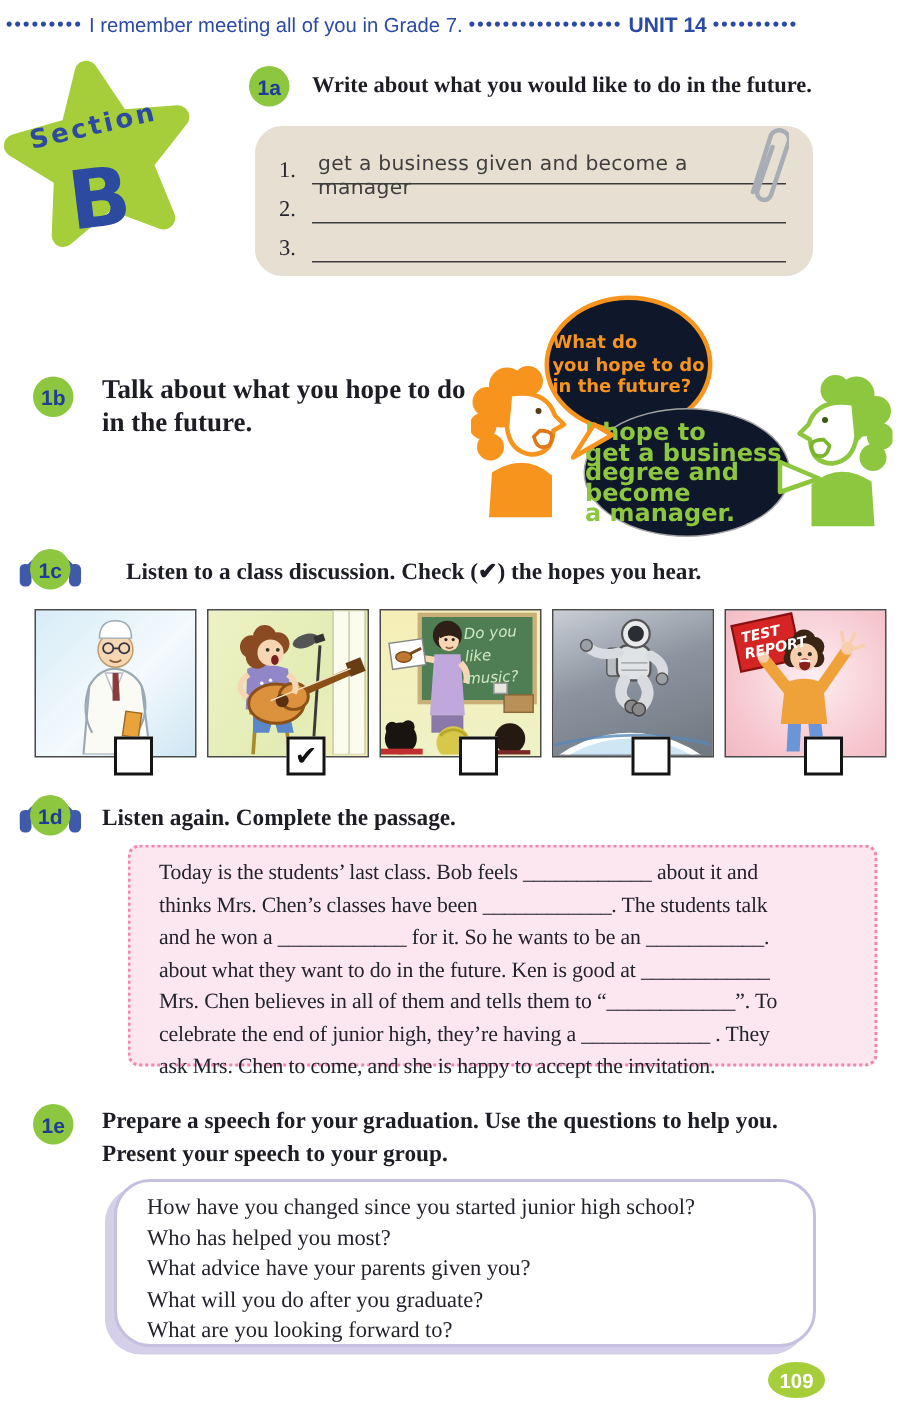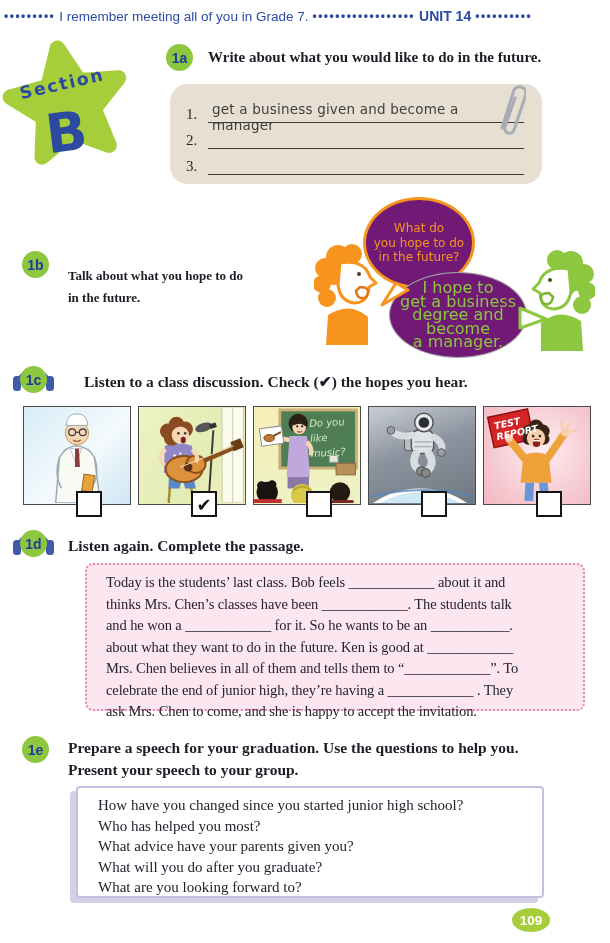--- a/index.html
+++ b/index.html
@@ -41,23 +41,23 @@
   .ans-row { display:flex; align-items:flex-end; height:26px; }
   .ans-row .num { width:22px; font-size:15px; color:#26262e; }
   .ans-row .ans-line {
     flex:1; border-bottom:1.5px solid #3c3c3c; height:22px;
     font-family:"DejaVu Sans", sans-serif; font-size:13.5px; color:#3f3f3f;
     letter-spacing:0.2px; padding-left:4px;
   }
   .paperclip { position:absolute; right:16px; top:-8px; }
   
   .bubble {
-    position:absolute; background:#701a75; border-radius:50%;
-    display:flex; align-items:center; justify-content:center; text-align:center;
-    font-family:"DejaVu Sans", sans-serif; font-weight:normal; z-index:3;
+    position:absolute; background:#0f172a; border-radius:50%;
+    display:flex; align-items:center; justify-content:center; 
+    font-family:"DejaVu Sans", sans-serif; font-weight:bold; z-index:3;
     white-space:pre-line;
   }
   .q-bubble { left:363px; top:197px; width:112px; height:92px;
     border:3px solid #f7941d; color:#f7941d; font-size:12px; line-height:14.5px; }
   .a-bubble { left:389px; top:272px; width:138px; height:86px;
     border:1px solid #a3a3a3; color:#8dc63f; font-size:16px; line-height:13.5px; }
   .tail { position:absolute; z-index:4; }
   .figure { position:absolute; z-index:2; }
   
   .pic {
@@ -82,21 +82,21 @@
   
   .pink-box {
     position:absolute; left:85px; top:563px; width:500px; height:148px;
     background:#fce7f1; border:2.5px dotted #ee86b0; border-radius:8px;
     padding:7px 0 0 19px;
   }
   .pline { font-size:14.5px; line-height:21.5px; white-space:pre; color:#23232e; letter-spacing:-0.1px; }
   
   .q-box {
     position:absolute; left:76px; top:786px; width:468px; height:112px;
-    background:#fff; border:2px solid #c6c0e0; border-radius:4px;
+    background:#fff; border:2px solid #c6c0e0; border-radius:24px;
     box-shadow:-6px 5px 0 0 #d5cfe9; padding:7px 0 0 20px;
   }
   .qline { font-size:15px; line-height:20.5px; white-space:pre; color:#23232e; }
   
   .page-num {
     position:absolute; left:512px; top:908px; width:38px; height:24px;
     background:#a6ce3b; border-radius:50%; color:#fff;
     font-family:"Liberation Sans", sans-serif; font-weight:bold; font-size:13.5px;
     display:flex; align-items:center; justify-content:center;
   }
@@ -139,21 +139,21 @@
       <span class="num">2.</span>
       <div class="ans-line"></div>
     </div>
     <div class="ans-row">
       <span class="num">3.</span>
       <div class="ans-line"></div>
     </div>
   </div>
 
   <div class="badge" style="left:22px; top:251px;">1b</div>
-  <div class="inst" style="left:68px; top:265px; width:270px; font-size:13px; line-height:22px;">Talk about what you hope to do
+  <div class="inst" style="left:68px; top:248px; width:270px; font-size:18px; line-height:22px;">Talk about what you hope to do
 in the future.</div>
 
   <div class="figure" style="left:314px; top:243px;">
     <svg width="74" height="102" viewBox="0 0 74 102">
       <circle cx="24" cy="14" r="12" fill="#f7941d"></circle>
         <circle cx="11" cy="25" r="10" fill="#f7941d"></circle>
       <circle cx="8" cy="41" r="9" fill="#f7941d"></circle>
         <circle cx="13" cy="55" r="9" fill="#f7941d"></circle>
       <circle cx="38" cy="11" r="10" fill="#f7941d"></circle>
         <circle cx="20" cy="30" r="12" fill="#f7941d"></circle>

